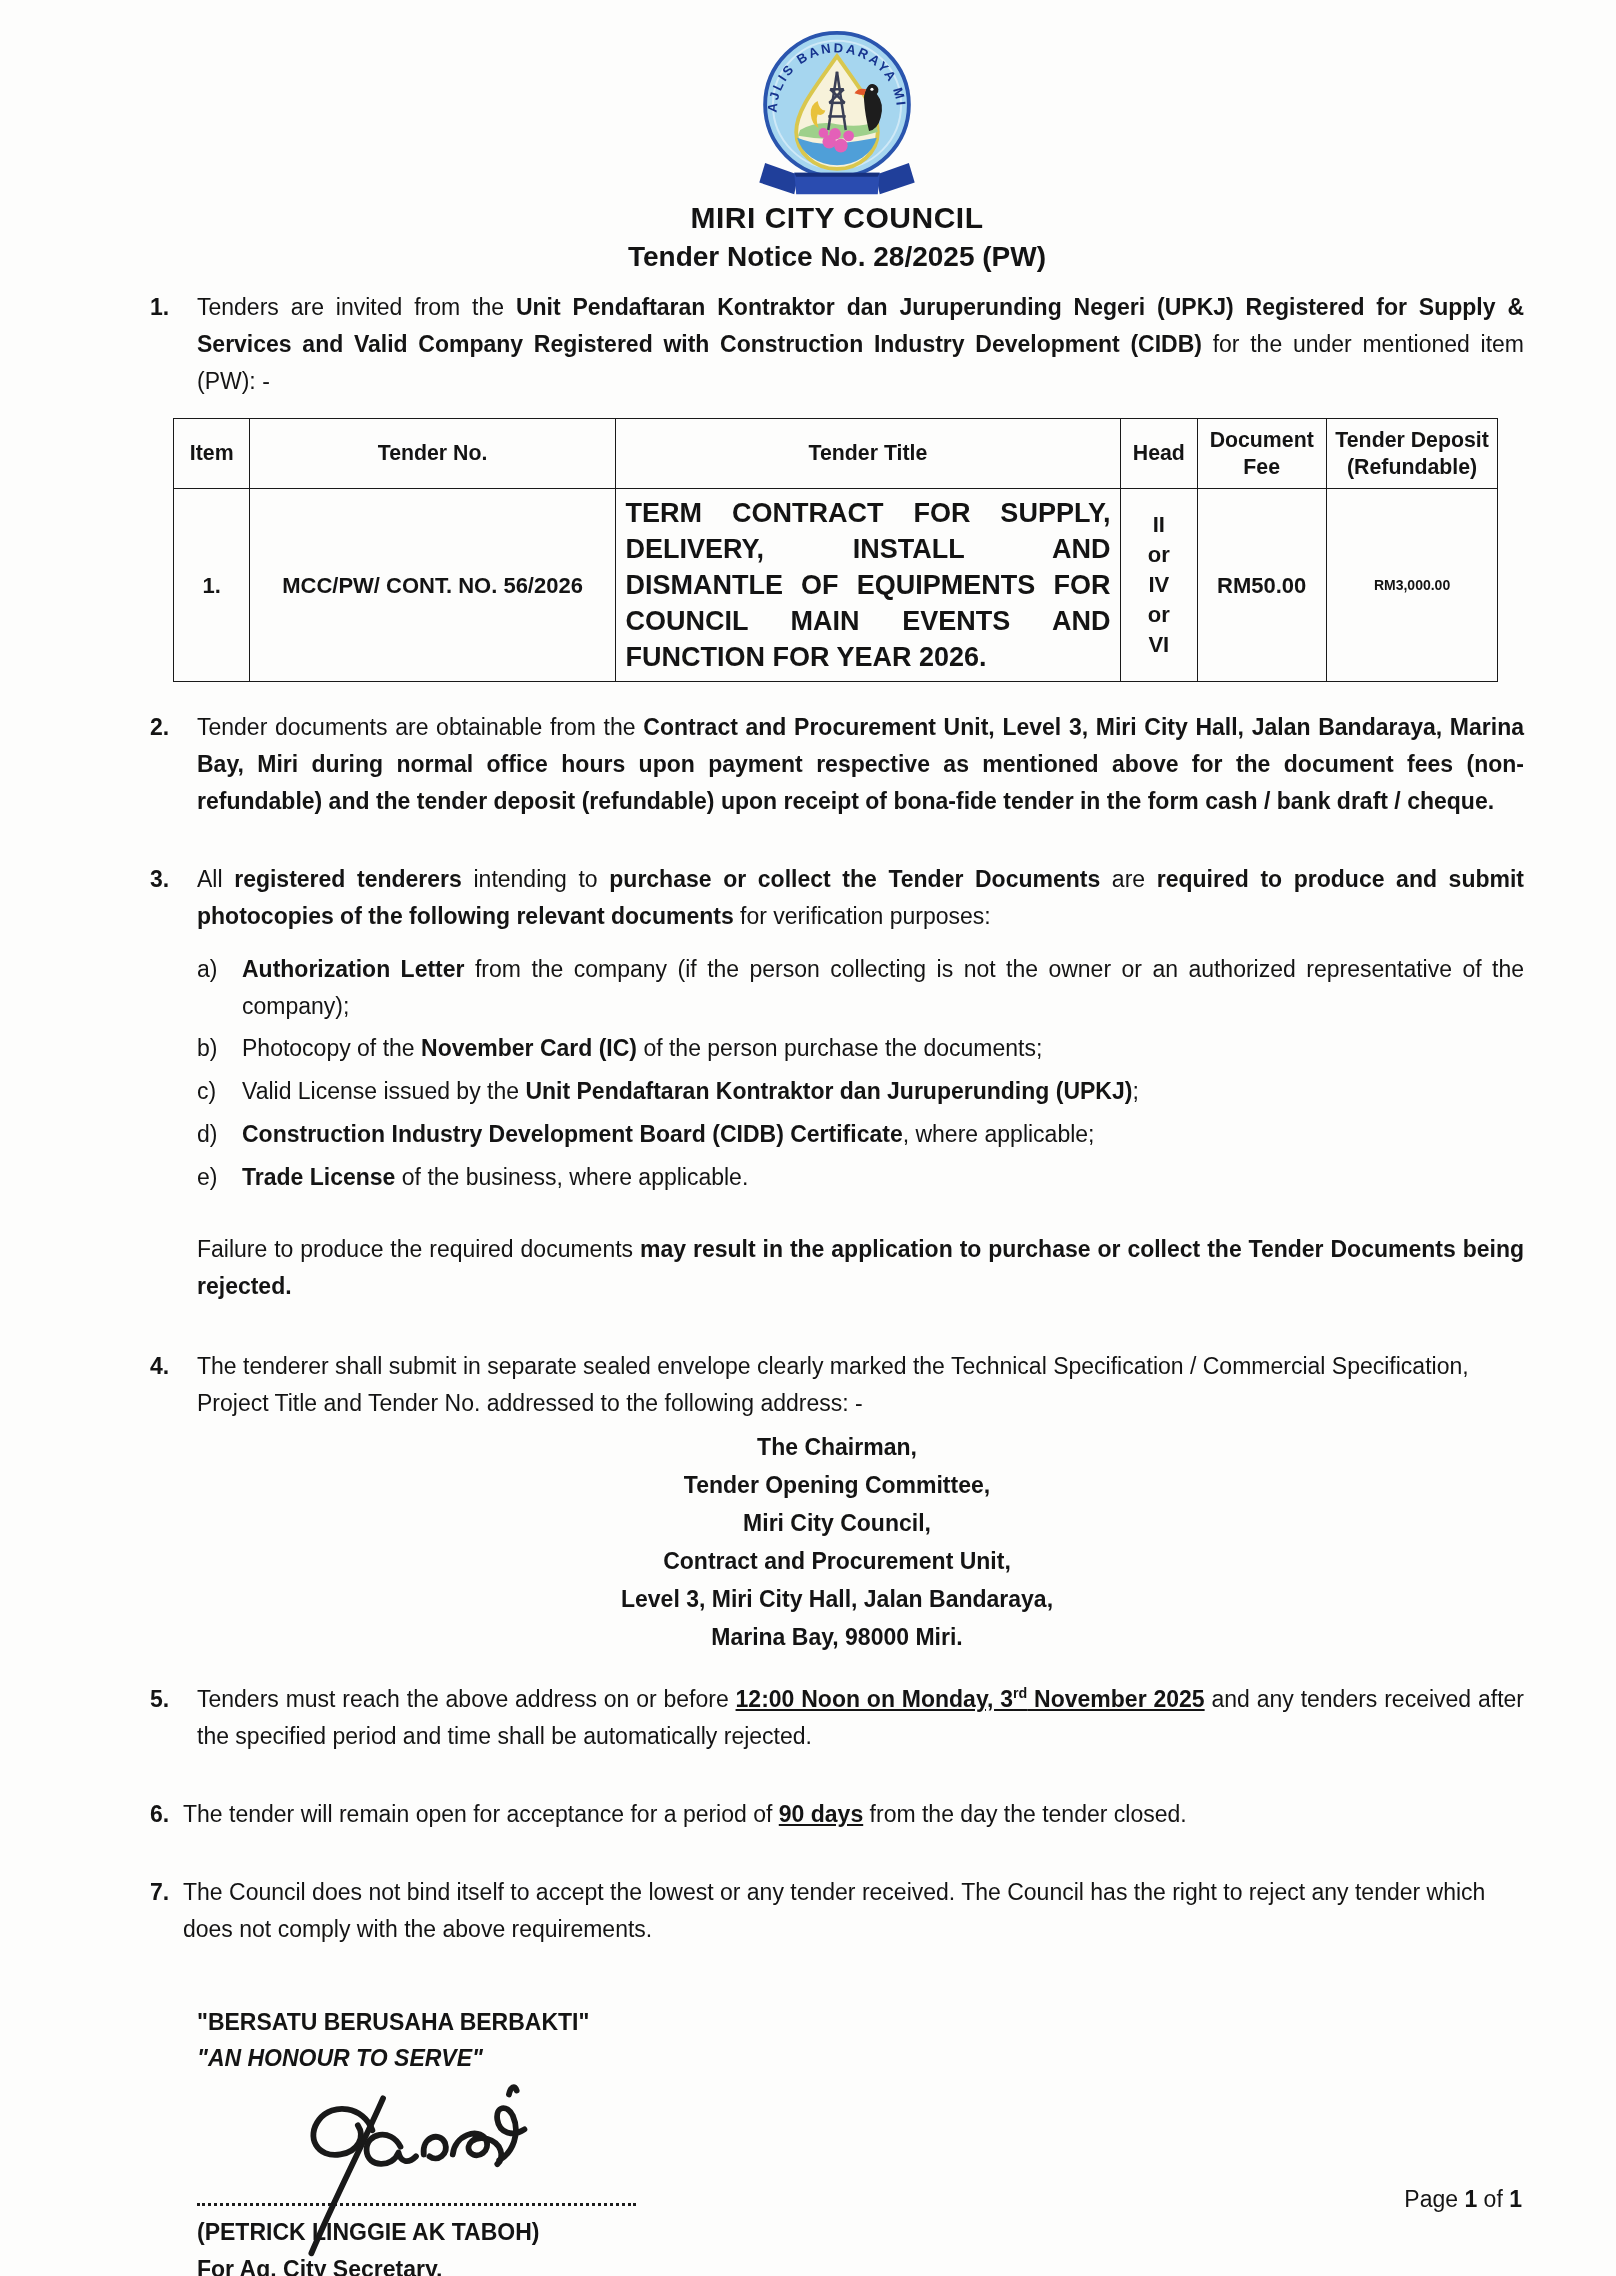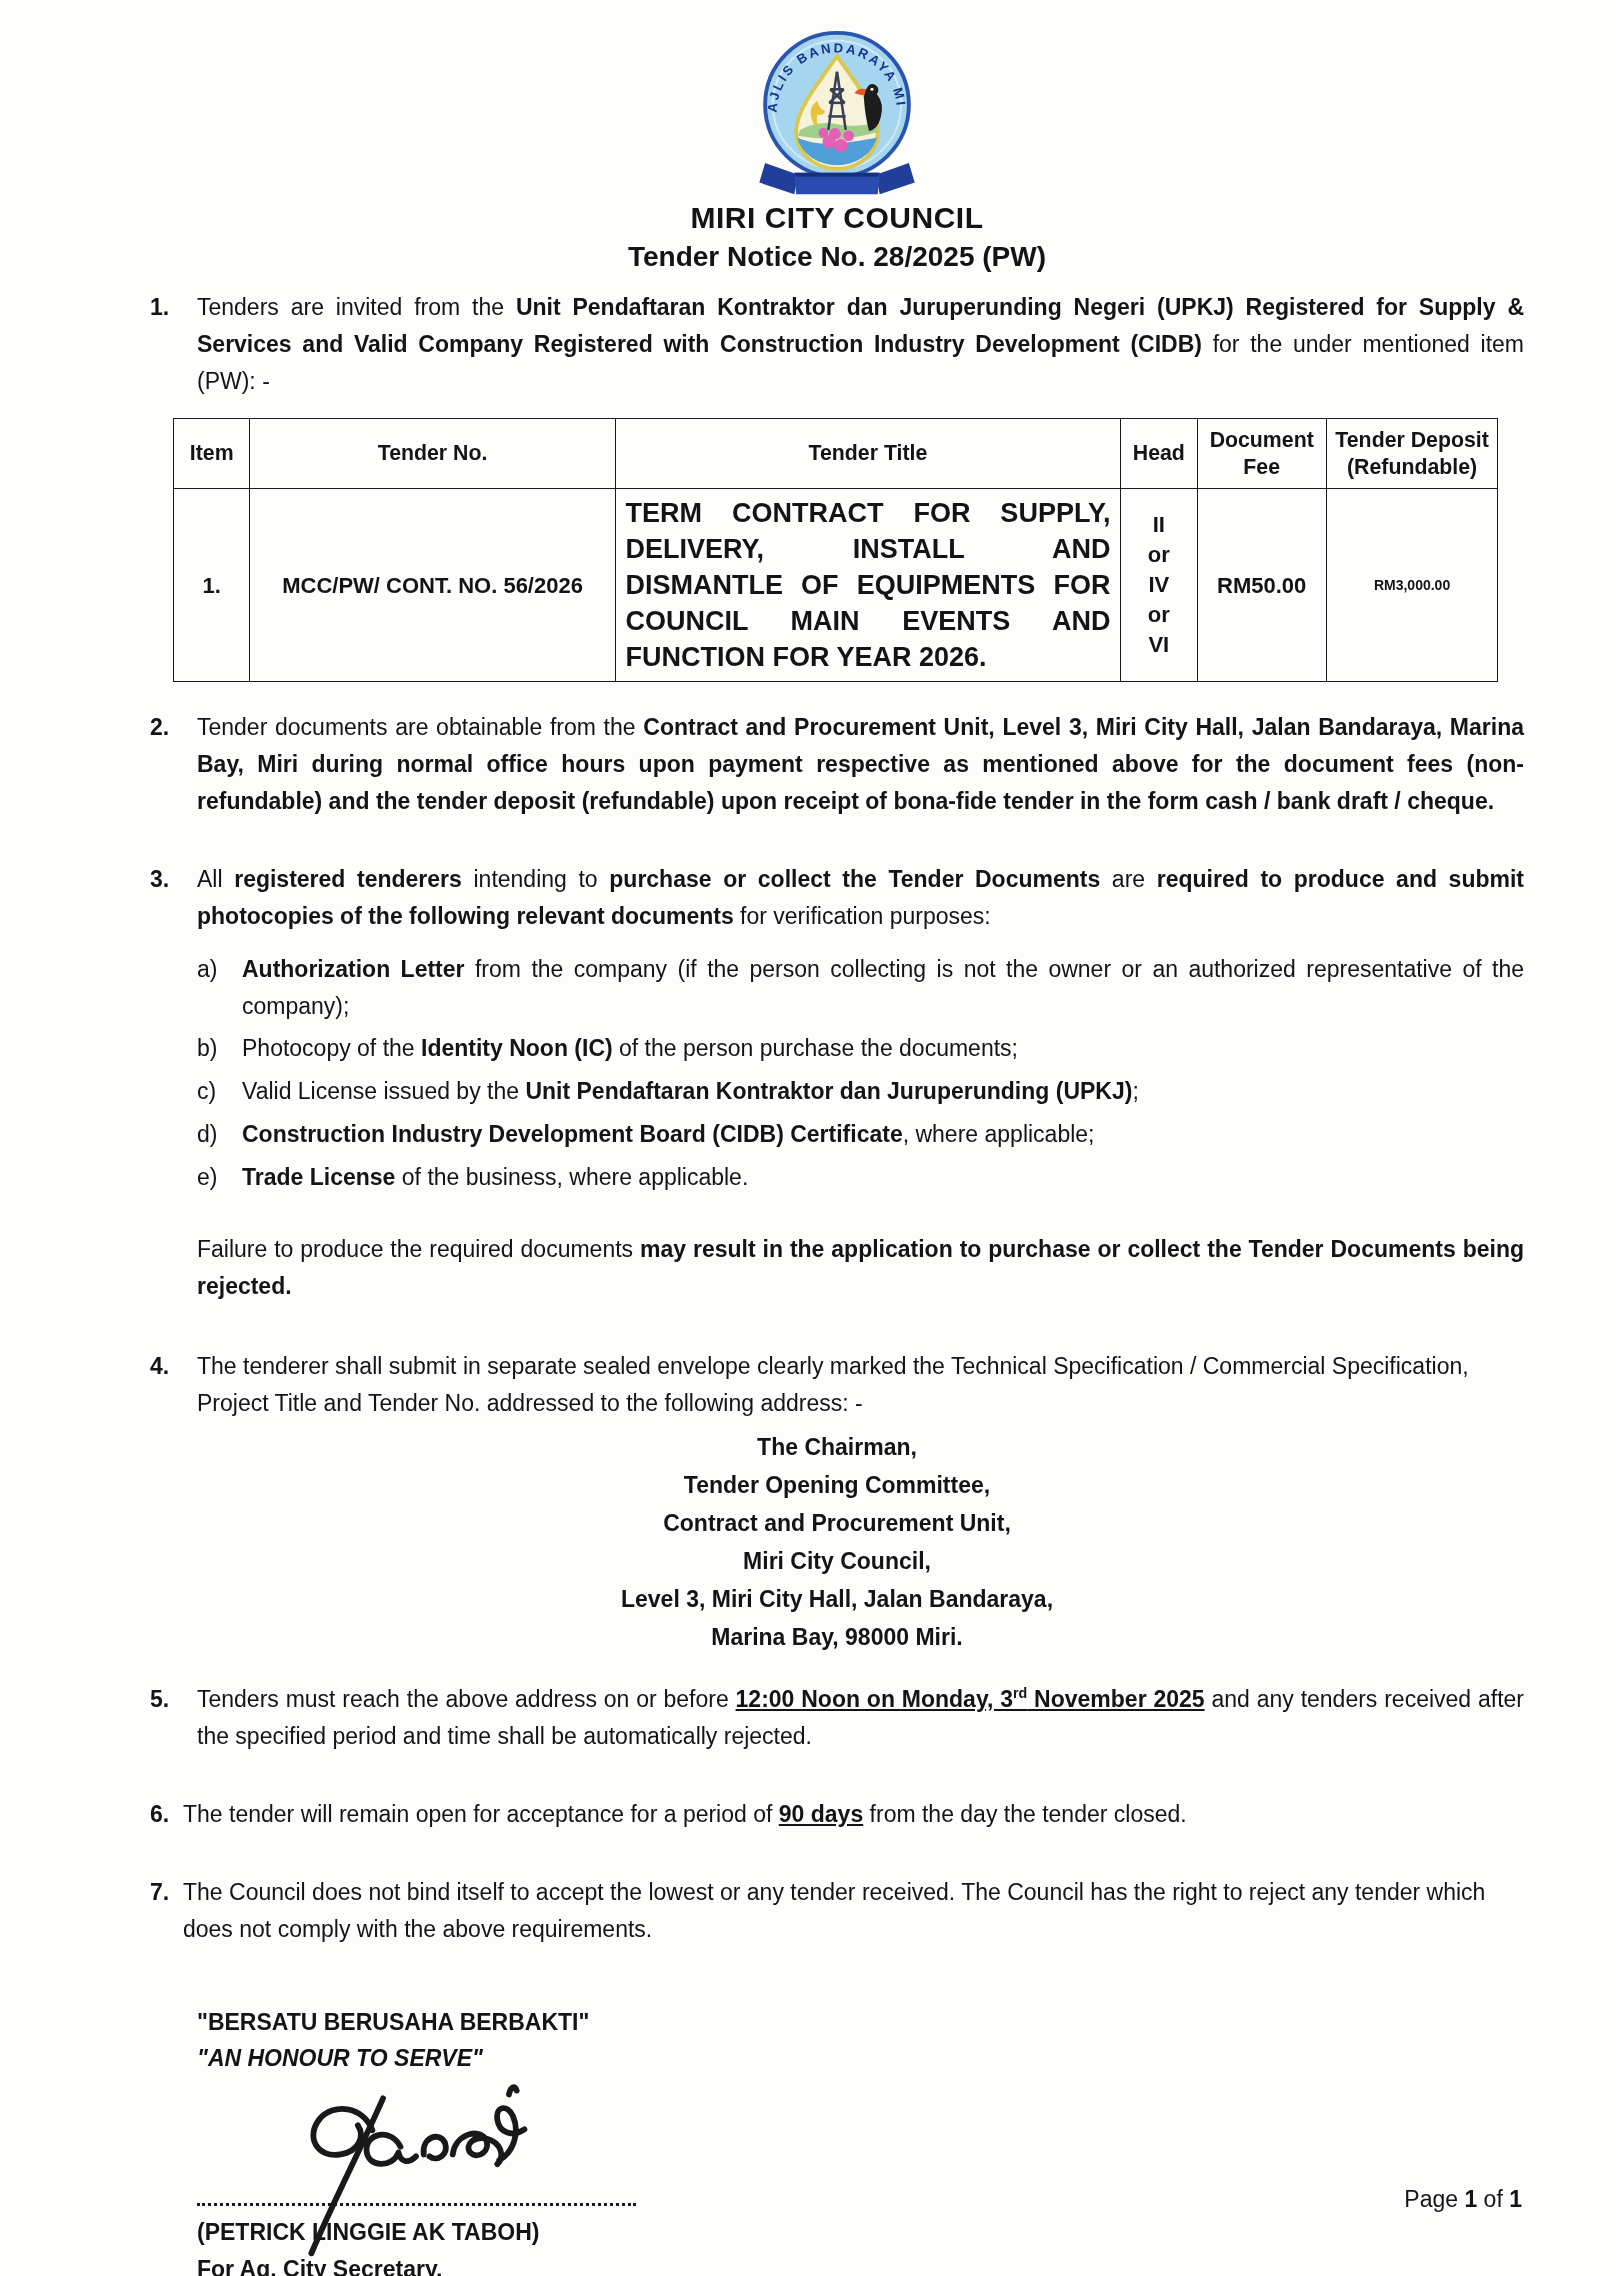--- a/index.html
+++ b/index.html
@@ -159,21 +159,21 @@
         <span>All </span><span class="b">registered tenderers</span><span> intending to </span><span class="b">purchase or collect the Tender Documents</span><span> are </span><span class="b">required to produce and submit photocopies of the following relevant documents</span><span> for verification purposes:</span>
       </div>
     </div>
 
     <div class="sub" style="margin-top:15.5px;">
       <span class="label">a)</span>
       <div class="body"><span class="b">Authorization Letter</span><span> from the company (if the person collecting is not the owner or an authorized representative of the company);</span></div>
     </div>
     <div class="sub">
       <span class="label">b)</span>
-      <div class="body"><span>Photocopy of the </span><span class="b">Identity Noon (IC)</span><span> of the person purchase the documents;</span></div>
+      <div class="body"><span>Photocopy of the </span><span class="b">November Card (IC)</span><span> of the person purchase the documents;</span></div>
     </div>
     <div class="sub">
       <span class="label">c)</span>
       <div class="body"><span>Valid License issued by the </span><span class="b">Unit Pendaftaran Kontraktor dan Juruperunding (UPKJ)</span><span>;</span></div>
     </div>
     <div class="sub">
       <span class="label">d)</span>
       <div class="body"><span class="b">Construction Industry Development Board (CIDB) Certificate</span><span>, where applicable;</span></div>
     </div>
     <div class="sub">
@@ -188,22 +188,22 @@
     <div class="item" style="margin-top:43px;">
       <span class="num">4.</span>
       <div class="body" style="text-align:left;">
         <span>The tenderer shall submit in separate sealed envelope clearly marked the Technical Specification / Commercial Specification, Project Title and Tender No. addressed to the following address: -</span>
       </div>
     </div>
 
     <div class="address">
       <div>The Chairman,</div>
       <div>Tender Opening Committee,</div>
+      <div>Miri City Council,</div>
       <div>Contract and Procurement Unit,</div>
-      <div>Miri City Council,</div>
       <div>Level 3, Miri City Hall, Jalan Bandaraya,</div>
       <div>Marina Bay, 98000 Miri.</div>
     </div>
 
     <div class="item" style="margin-top:25px;">
       <span class="num">5.</span>
       <div class="body">
         <span>Tenders must reach the above address on or before </span><span class="b u"><span>12:00 Noon on Monday, 3</span><span class="sup">rd</span><span> November 2025</span></span><span> and any tenders received after the specified period and time shall be automatically rejected.</span>
       </div>
     </div>

